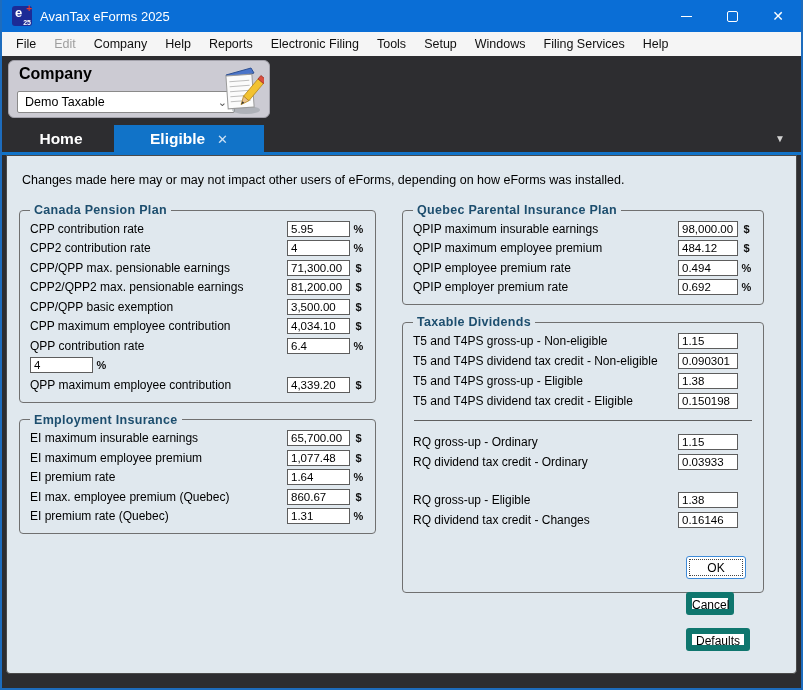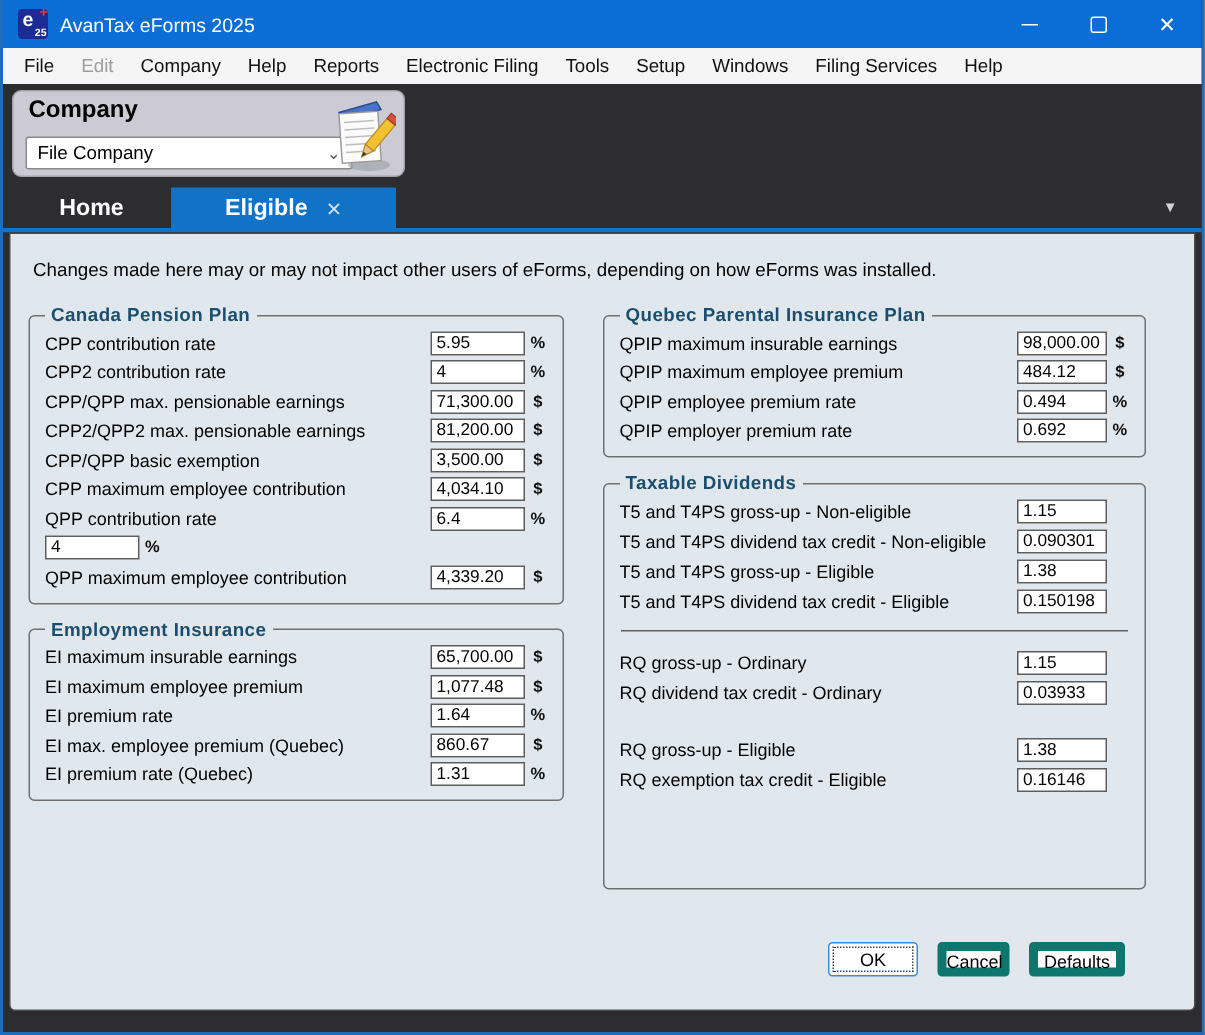--- a/index.html
+++ b/index.html
@@ -58,21 +58,21 @@
   .row{ display:flex; align-items:center; height:19.5px; }
   .tall .row{ height:20px; }
   .flabel{ flex:1; font-size:12px; color:#000; }
   .finput{ width:63px; height:16px; border:1px solid #5d5d5d; background:#fff; color:#000;
     font-size:11.5px; padding:0 3px; font-family:"Liberation Sans", sans-serif; }
   .col.right .finput{ width:60px; }
   .funit{ width:17px; text-align:center; font-weight:bold; font-size:11px; color:#111; }
   .tall{ padding-bottom:62px; }
   .divider{ border-top:1px solid #5f5f5f; margin:9px 3px 11px 1px; }
   .spacer{ height:18px; }
-  .button-row{ position:absolute; right:46px; bottom:22px; display:flex; gap:13px; }
+  .button-row{ position:absolute; right:46px; bottom:22px; display:flex; gap:13px;flex-direction:column; }
   .btn{ height:23px; background:#fff; border:6px solid #0f766e; border-radius:3px;
     font-size:12px; color:#000; font-family:"Liberation Sans", sans-serif; }
   .btn-ok{ width:60px; border:1px solid #3d8ad8; outline:1px dotted #444; outline-offset:-4px; }
   .btn-cancel{ width:48px; }
   .btn-defaults{ width:64px; }
 </style>
 </head>
 <body>
 
 <div class="window">
@@ -108,21 +108,21 @@
       <span class="menu-item">Setup</span>
       <span class="menu-item">Windows</span>
       <span class="menu-item">Filing Services</span>
       <span class="menu-item">Help</span>
     </div>
 
   <div class="header-dark">
     <div class="company-panel">
       <div class="company-label">Company</div>
       <div class="company-select">
-        <span>File Company</span>
+        <span>Demo Taxable</span>
         <span class="chevron">⌄</span>
       </div>
       <span class="edit-icon">
         <svg viewBox="0 0 46 52" width="46" height="52">
           <polygon points="8,11 33,4 36,9 11,16" fill="#4a74c9" stroke="#2c4f92" stroke-width="1"></polygon>
           <ellipse cx="28" cy="46" rx="14" ry="4" fill="#9aa0a6" opacity="0.6"></ellipse>
           <g transform="rotate(-4 22 27)">
             <rect x="9" y="11" width="26" height="33" fill="#fbfbfb" stroke="#9a9a9a"></rect>
             <g stroke="#bdbdbd" stroke-width="1">
               <line x1="12" y1="17" x2="32" y2="17"></line>
@@ -299,21 +299,21 @@
                   <input class="finput" value="0.03933" style="">
                   <span class="funit"></span>
                 </div>
                 <div class="spacer"></div>
                 <div class="row">
                   <span class="flabel">RQ gross-up - Eligible</span>
                   <input class="finput" value="1.38" style="">
                   <span class="funit"></span>
                 </div>
                 <div class="row">
-                  <span class="flabel">RQ exemption tax credit - Eligible</span>
+                  <span class="flabel">RQ dividend tax credit - Changes</span>
                   <input class="finput" value="0.16146" style="">
                   <span class="funit"></span>
                 </div>
               </div>
           </fieldset>
         </div>
       </div>
       <div class="button-row">
         <button class="btn btn-ok">OK</button>
         <button class="btn btn-cancel">Cancel</button>

